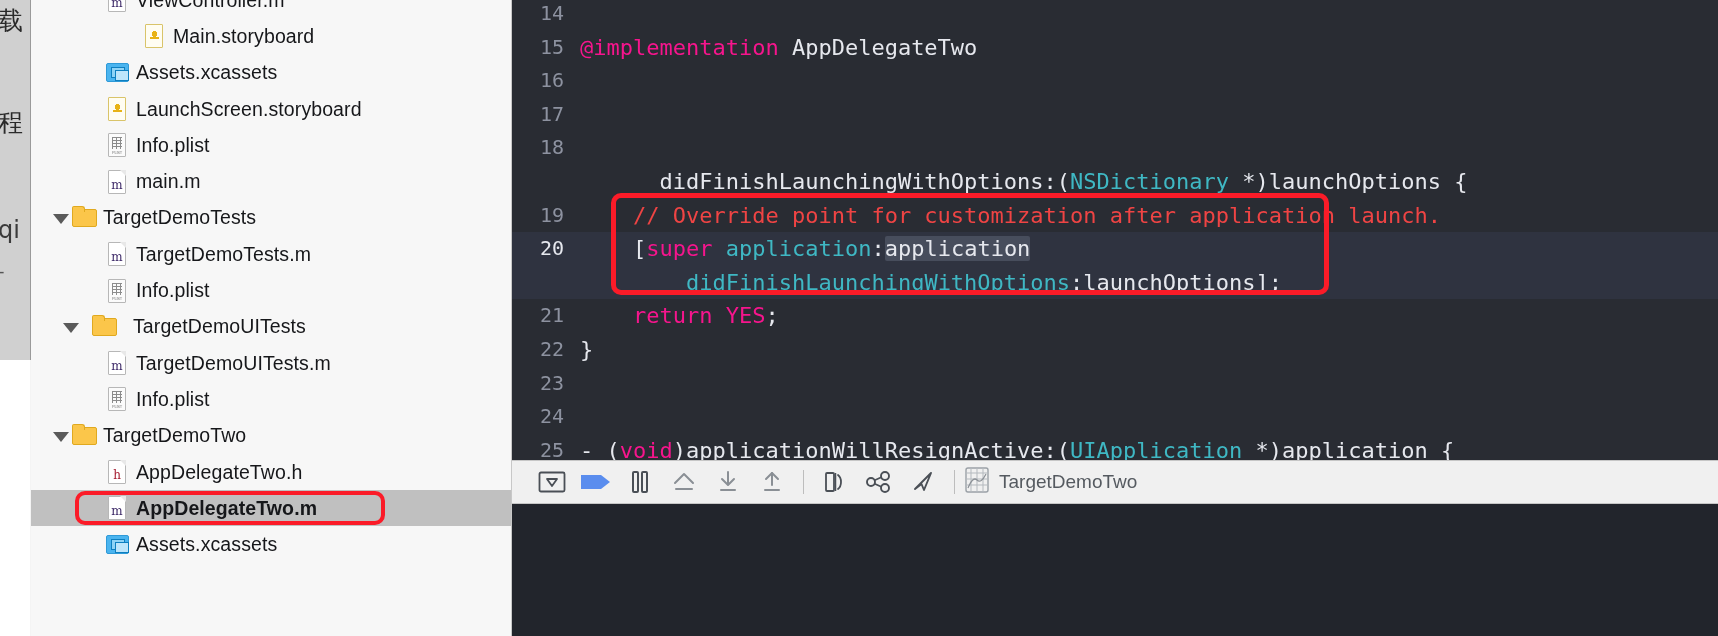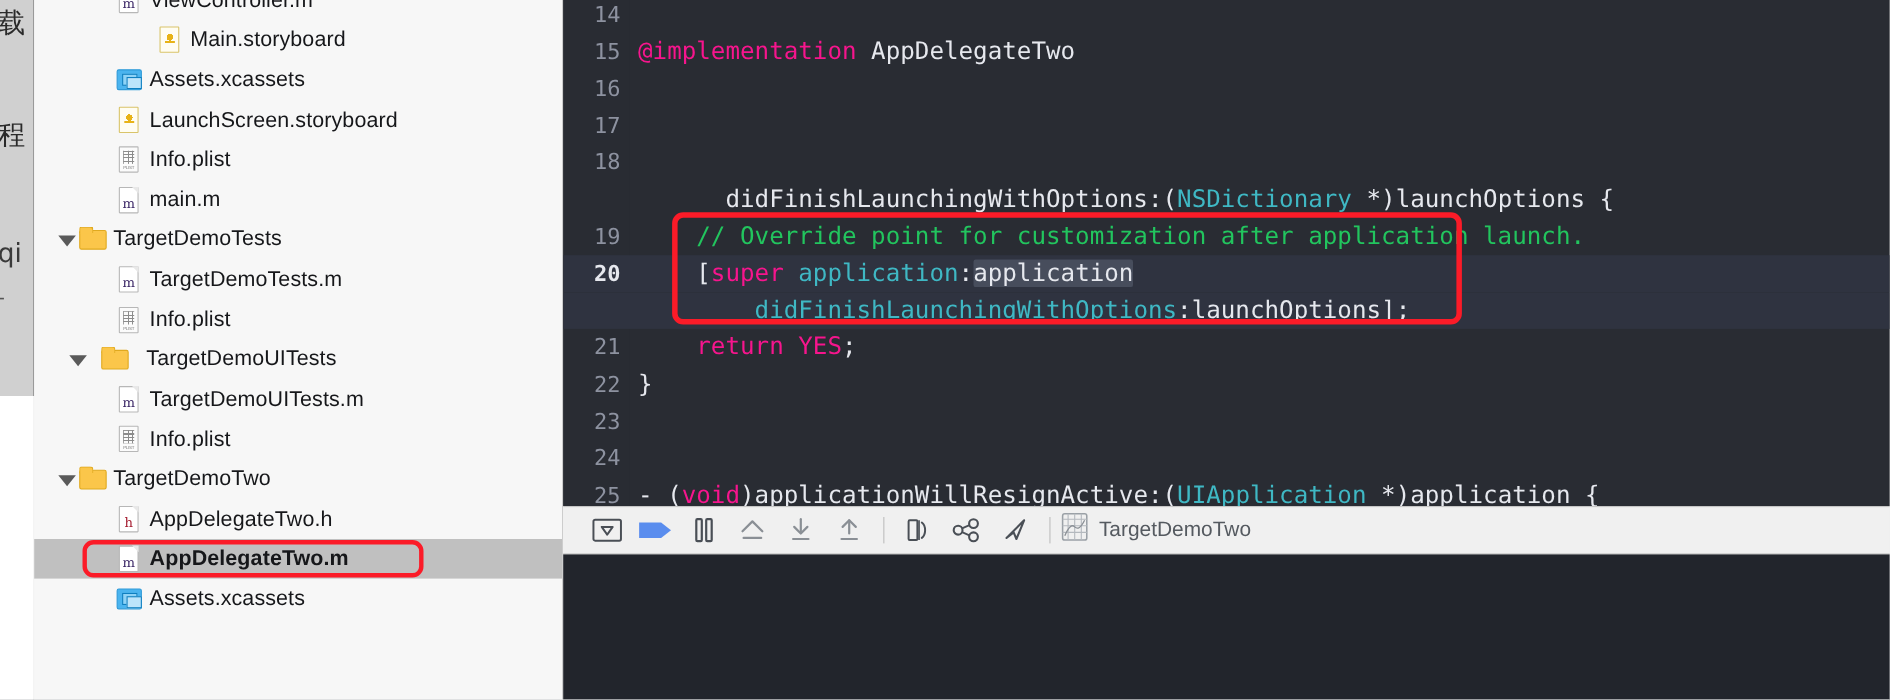--- a/index.html
+++ b/index.html
@@ -163,27 +163,27 @@
     line-height:33.6px;
   }
   .cline{
     position:relative;height:33.6px;white-space:pre;
   }
   .cline.hl{background:#2f3340;}
   .cline .ln{
     position:absolute;left:0;top:0;width:52px;text-align:right;
     color:#8d92a0;font-size:20px;line-height:33.6px;
   }
-  .cline.hl .ln{color:#e6e8ee;font-weight:bold;}
+  .cline.hl .ln{color:#e6e8ee;font-weight:normal;}
   .cline .src{
     position:absolute;left:68px;top:0;line-height:33.6px;color:#e6e8ee;
   }
   .tok-kw{color:#f6158d;}
   .tok-type{color:#3fb8c4;}
-  .tok-com{color:#22c55e;}
+  .tok-com{color:#ef4444;}
   .tok-pl{color:#e6e8ee;}
   .tok-msg{color:#3fb8c4;}
   .tok-occ{background:#474d5c;border-radius:2px;}
 
   
   .code-redbox{
     position:absolute;
     border:5px solid #fb1b28;border-radius:10px;
     box-sizing:border-box;pointer-events:none;
   }

